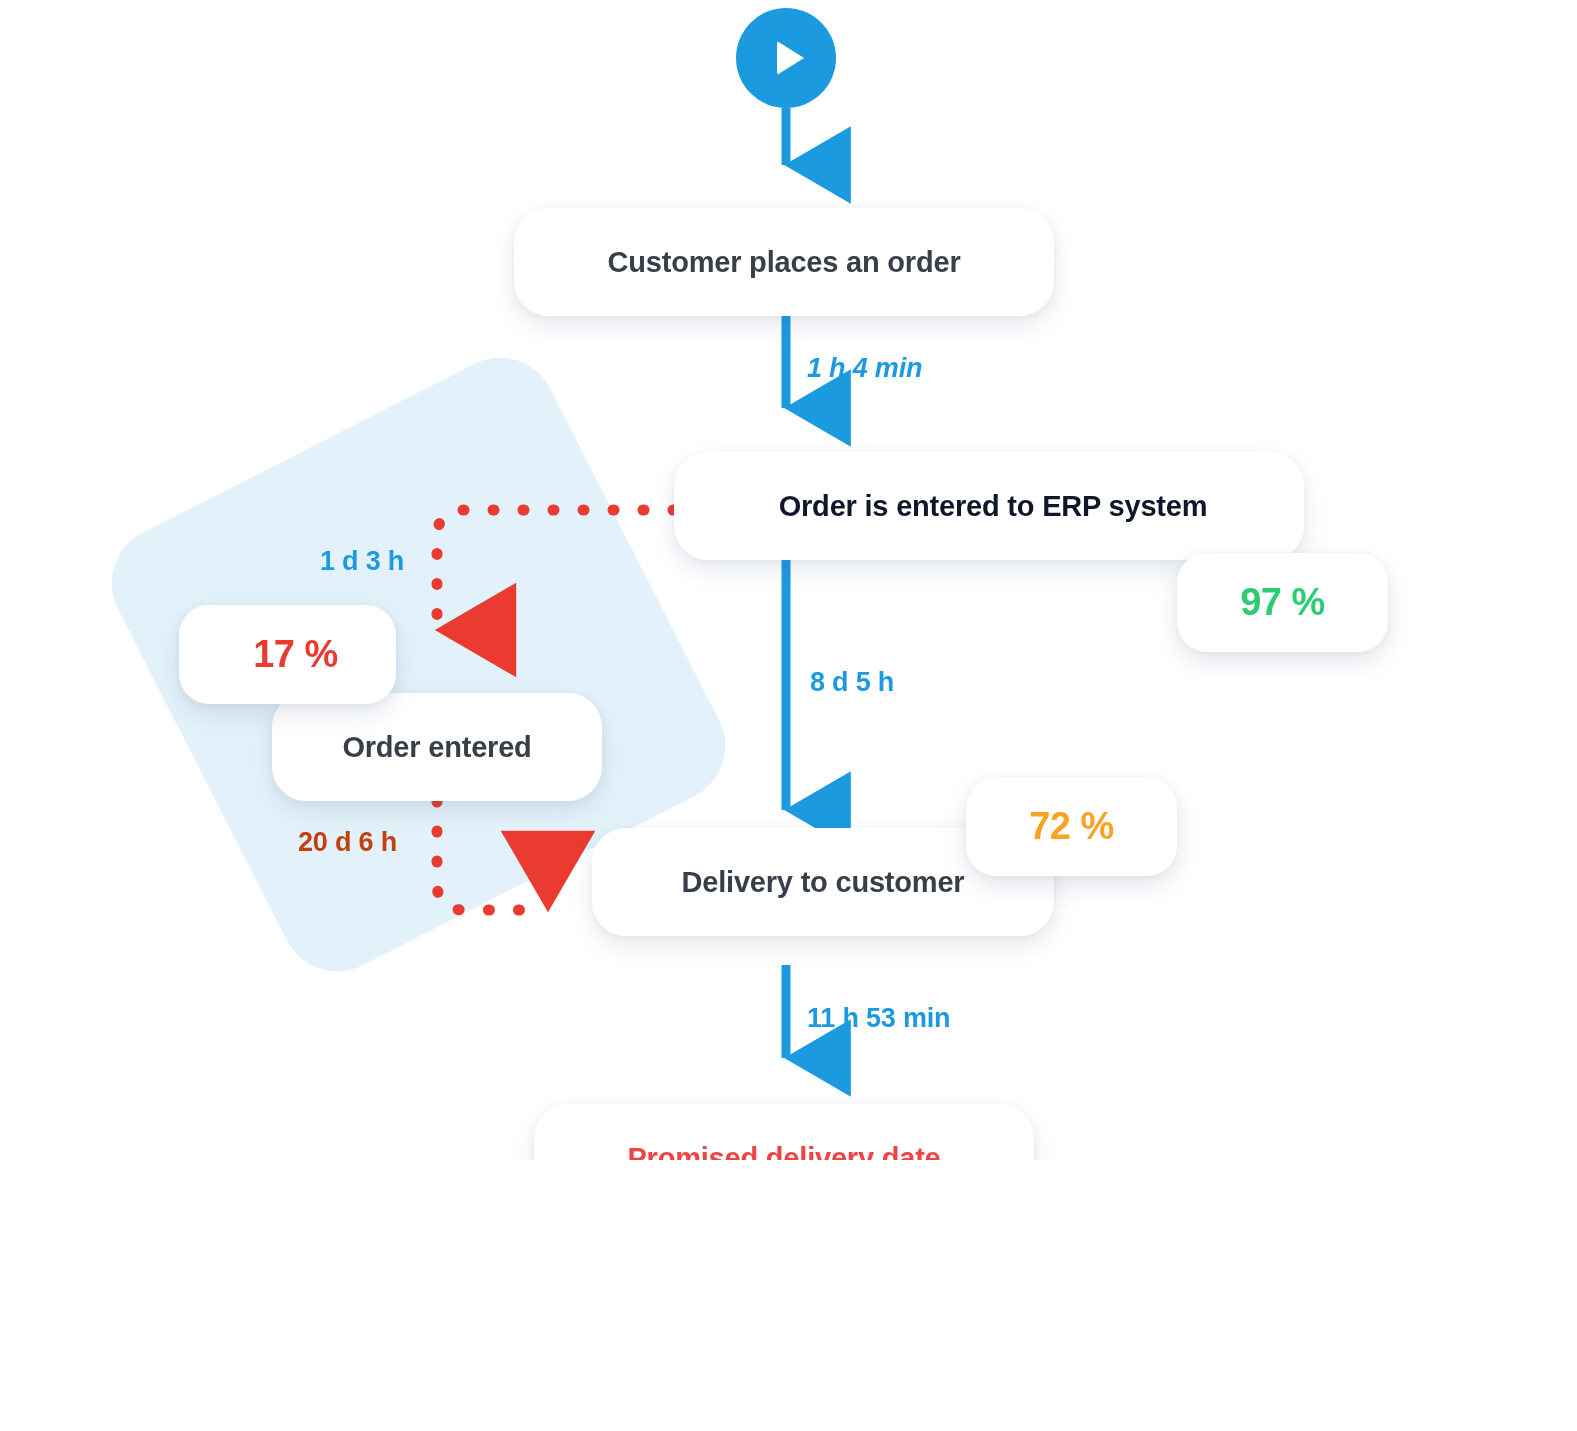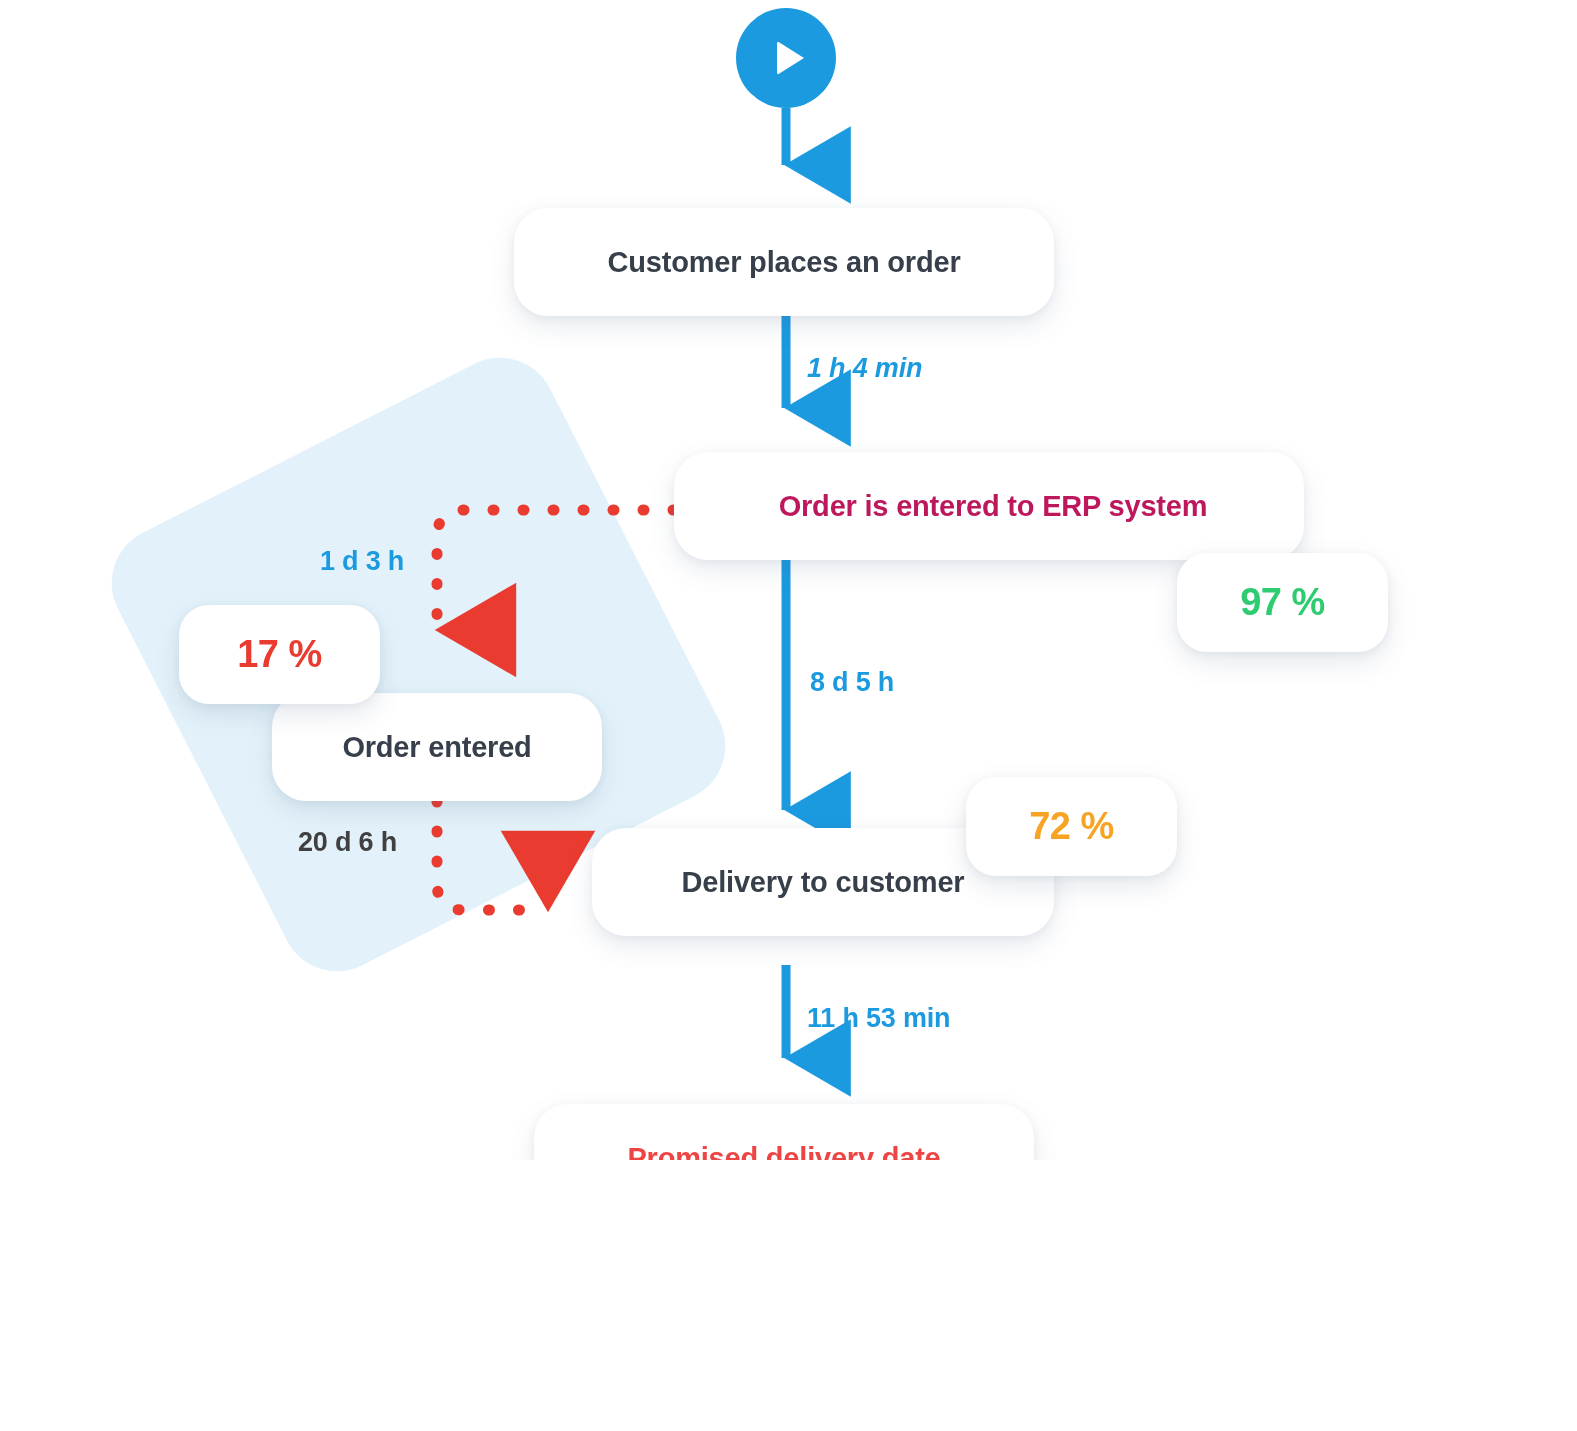--- a/index.html
+++ b/index.html
@@ -118,21 +118,21 @@
     justify-content: center;
     z-index: 5;
   }
   .badge-value {
     font-size: 38px;
     font-weight: bold;
     letter-spacing: -0.5px;
     white-space: nowrap;
   }
   #badge-erp       { left: 1177px; top: 553px;  width: 211px; height: 99px; }
-  #badge-rework    { left: 179px;  top: 605px;  width: 201px; height: 99px; }
+  #badge-rework    { left: 179px;  top: 605px;  width: 201px; height: 99px; padding-left: 16px; }
   #badge-delivery  { left: 966px;  top: 777px;  width: 211px; height: 99px; }
 
   
   .duration {
     position: absolute;
     font-size: 27px;
     font-weight: bold;
     color: #1c9ae0;
     white-space: nowrap;
     z-index: 2;
@@ -185,21 +185,21 @@
 
   <div class="terminal end" id="terminal-end" style="background: rgb(28, 154, 224);">
     <span class="stop-glyph"></span>
   </div>
 
   <div class="node" id="node-order">
     <span class="node-label" style="color: rgb(55, 63, 74);">Customer places an order</span>
   </div>
 
   <div class="node" id="node-erp">
-    <span class="node-label" style="color: #be185d; margin-left: 8px;">Order is entered to ERP system</span>
+    <span class="node-label" style="color: #0f172a; margin-left: 8px;">Order is entered to ERP system</span>
   </div>
 
   <div class="node" id="node-rework">
     <span class="node-label" style="color: rgb(55, 63, 74);">Order entered</span>
   </div>
 
   <div class="node" id="node-delivery">
     <span class="node-label" style="color: rgb(55, 63, 74);">Delivery to customer</span>
   </div>
 
@@ -216,15 +216,15 @@
   </div>
 
   <div class="badge" id="badge-delivery">
     <span class="badge-value" style="color:#f7a325">72 %</span>
   </div>
 
   <div class="duration" id="dur-order-erp" style="color: rgb(28, 154, 224);">1 h 4 min</div>
   <div class="duration" id="dur-erp-delivery" style="color: rgb(28, 154, 224);">8 d 5 h</div>
   <div class="duration" id="dur-delivery-prom" style="color: rgb(28, 154, 224);">11 h 53 min</div>
   <div class="duration" id="dur-rework-in" style="color: rgb(28, 154, 224);">1 d 3 h</div>
-  <div class="duration" id="dur-rework-out" style="color: #404040;">20 d 6 h</div>
+  <div class="duration" id="dur-rework-out" style="color: #c2410c;">20 d 6 h</div>
 
 </div>
 
 </body></html>

